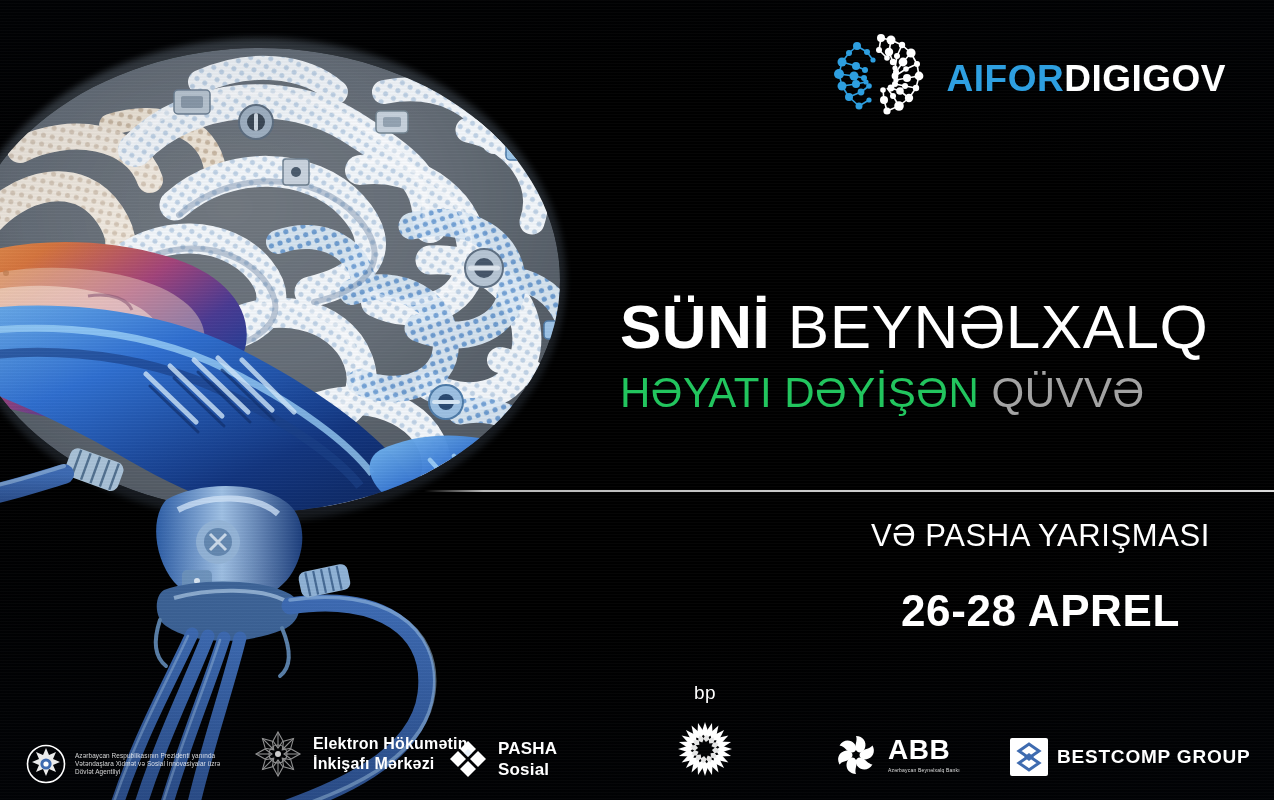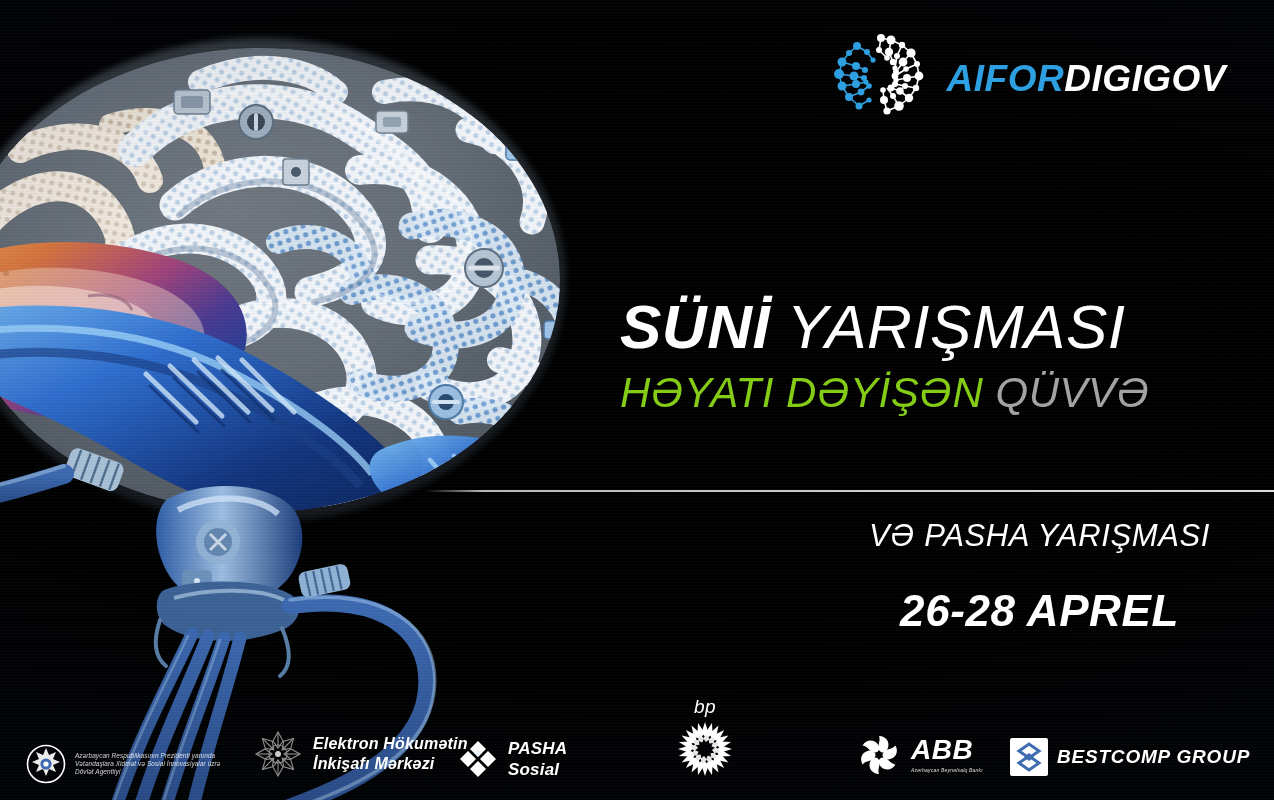--- a/index.html
+++ b/index.html
@@ -20,21 +20,20 @@
         #47525f 18%,
         #56616f 27%,
         #66717f 36%,
         #76808f 45%,
         #7e8b9e 52%,
         #6d85b0 60%,
         #5a7dc0 68%,
         #4e78c6 78%,
         #4a78c8 88%,
         #4573c4 100%);
-    font-style: italic;
   }
   
   .scan{
     position:absolute; inset:0;
     background:repeating-linear-gradient(to bottom, rgba(255,255,255,0.022) 0px, rgba(255,255,255,0.022) 1px, rgba(0,0,0,0.022) 1px, rgba(0,0,0,0.022) 3px);
     pointer-events:none; z-index:6;
   }
   .vignette{
     position:absolute; inset:0;
     background:radial-gradient(110% 80% at 50% 45%, rgba(0,0,0,0) 40%, rgba(10,20,40,0.20) 100%);
@@ -68,21 +67,21 @@
     font-size:62px; line-height:1.0; white-space:nowrap;
     color:#ffffff; letter-spacing:0.5px;
   }
   .h1 .b{ font-weight:700; }
   .h1 .l{ font-weight:400; }
   .h2{
     margin-top:14px;
     font-size:42px; line-height:1.0; white-space:nowrap;
     font-weight:500; letter-spacing:0.5px;
   }
-  .h2 .accent{ color:#84cc16; }
+  .h2 .accent{ color:#22c55e; }
   .h2 .white{ color:#a3a3a3; }
 
   
   .divider{
     position:absolute; left:424px; top:490px; right:0; height:2px; z-index:8;
     background:linear-gradient(to right, rgba(255,255,255,0.0) 0%, rgba(255,255,255,0.72) 7%, rgba(255,255,255,0.82) 60%, rgba(255,255,255,0.86) 100%);
   }
 
   
   .subblock{
@@ -100,27 +99,27 @@
   .sp{ position:absolute; display:flex; align-items:center; gap:9px; color:#ffffff; }
   .sp svg{ display:block; }
   .sp-txt{ line-height:1.25; }
 
   .sp-gov{ left:26px; bottom:16px; }
   .sp-gov .sp-txt{ font-size:6.4px; color:rgba(255,255,255,0.82); letter-spacing:0.1px; }
 
   .sp-ehdc{ left:252px; bottom:20px; }
   .sp-ehdc .sp-txt{ font-size:16px; font-weight:700; color:#ffffff; letter-spacing:0.2px; }
 
-  .sp-pasha{ left:457px; bottom:20px;justify-content:center; }
+  .sp-pasha{ left:447px; bottom:20px;justify-content:center; }
   .sp-pasha .sp-txt{ font-size:17px; font-weight:700; color:#ffffff; letter-spacing:0.2px; }
 
-  .sp-bp{ left:676px; bottom:22px; flex-direction:column; gap:2px; align-items:center; }
+  .sp-bp{ left:676px; bottom:22px; flex-direction:column; gap:16px; align-items:center; }
   .sp-bp .bp-word{ font-size:19px; font-weight:400; color:#ffffff; letter-spacing:0.5px; }
 
-  .sp-abb{ left:856px; bottom:22px;margin-top:20px; }
+  .sp-abb{ left:833px; bottom:22px;margin-top:20px; }
   .sp-abb .abb-word{ font-size:28px; font-weight:700; color:#ffffff; letter-spacing:0.5px; line-height:1; }
   .sp-abb .abb-sub{ font-size:5px; color:rgba(255,255,255,0.85); letter-spacing:0.2px; margin-top:3px; }
 
   .sp-best{ left:1010px; bottom:24px; }
   .sp-best .sp-txt{ font-size:19px; font-weight:700; color:#ffffff; letter-spacing:0.8px; }
 </style>
 </head>
 <body>
 
 <div class="poster">
@@ -486,21 +485,21 @@
         </g>
       </svg>
     </div>
     <div class="logo-word">
       <span class="ai">AIFOR</span><span class="dg">DIGIGOV</span>
     </div>
   </div>
 
   <div class="headline">
     <div class="h1">
-      <span class="b">SÜNİ</span><span class="l"> YARIŞMASI</span>
+      <span class="b">SÜNİ</span><span class="l"> BEYNƏLXALQ</span>
     </div>
     <div class="h2">
       <span class="accent">HƏYATI DƏYİŞƏN</span><span class="white"> QÜVVƏ</span>
     </div>
   </div>
 
   <div class="divider"></div>
 
   <div class="subblock">
     <div class="s2">VƏ PASHA YARIŞMASI</div>

